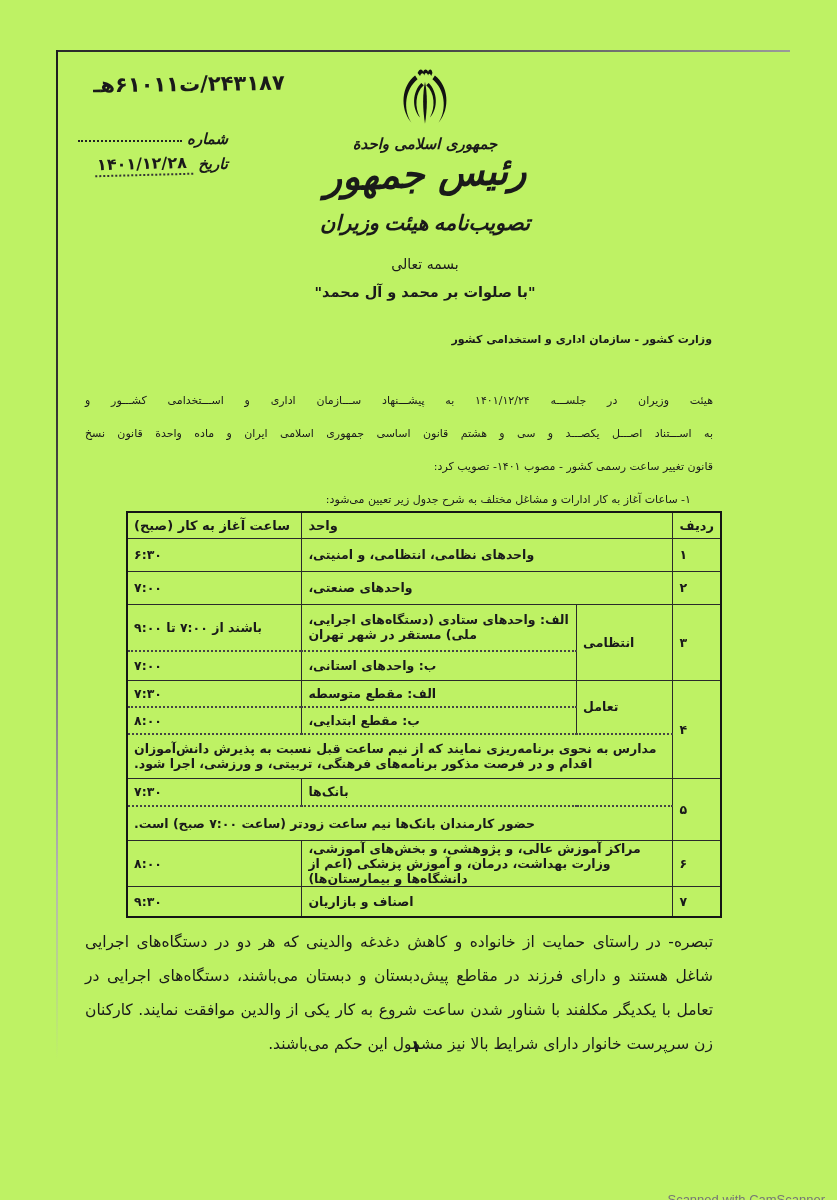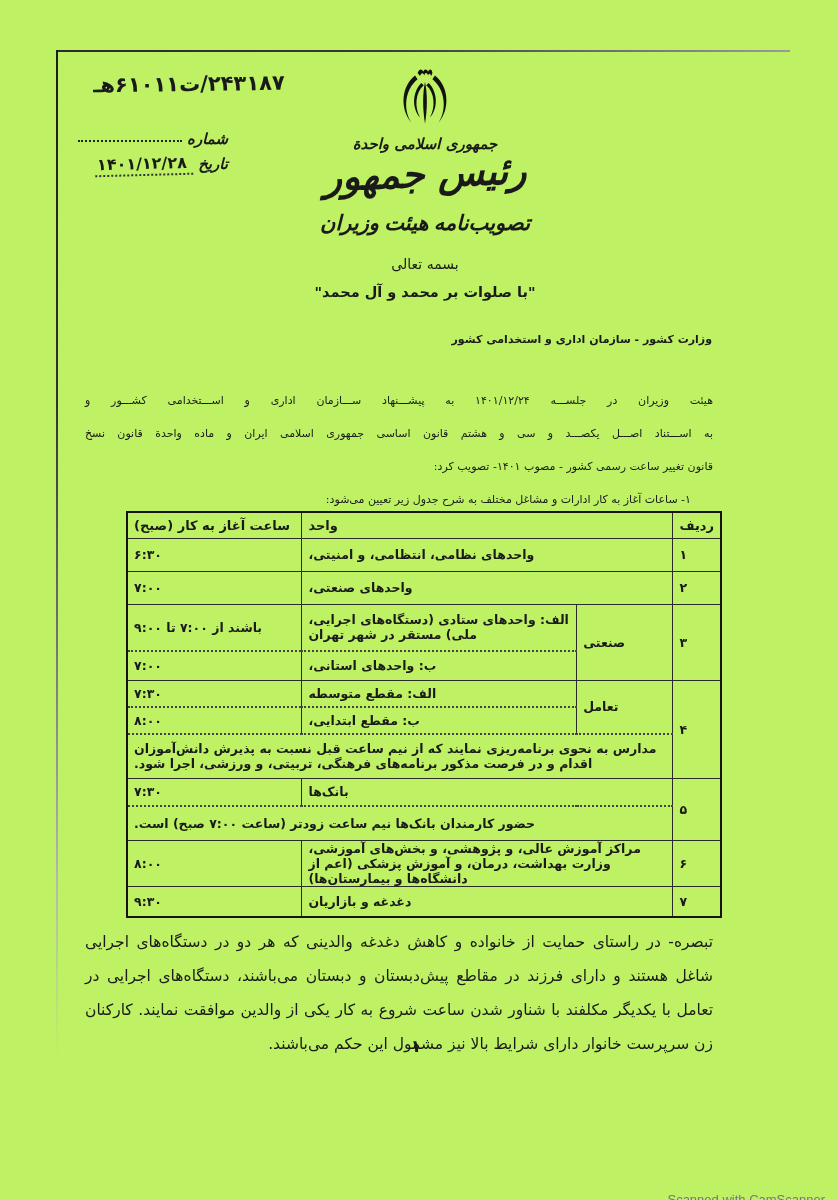--- a/index.html
+++ b/index.html
@@ -127,21 +127,21 @@
       <td colspan="2">واحدهای نظامی، انتظامی، و امنیتی،</td>
       <td>۶:۳۰</td>
     </tr>
     <tr class="h33">
       <td>۲</td>
       <td colspan="2">واحدهای صنعتی،</td>
       <td>۷:۰۰</td>
     </tr>
     <tr class="h47">
       <td rowspan="2">۳</td>
-      <td rowspan="2">صنعتی</td>
+      <td rowspan="2">انتظامی</td>
       <td class="tright">الف: واحدهای ستادی (دستگاه‌های اجرایی، ملی) مستقر در شهر تهران</td>
       <td>باشند از ۷:۰۰ تا ۹:۰۰</td>
     </tr>
     <tr class="h29">
       <td class="dot tright">ب: واحدهای استانی،</td>
       <td class="dot">۷:۰۰</td>
     </tr>
     <tr class="h27">
       <td rowspan="3">۴</td>
       <td rowspan="2">تعامل</td>
@@ -163,21 +163,21 @@
     <tr class="h34">
       <td class="dot" colspan="3">حضور کارمندان بانک‌ها نیم ساعت زودتر (ساعت ۷:۰۰ صبح) است.</td>
     </tr>
     <tr class="h40">
       <td>۶</td>
       <td colspan="2">مراکز آموزش عالی، و پژوهشی، و بخش‌های آموزشی، وزارت بهداشت، درمان، و آموزش پزشکی (اعم از دانشگاه‌ها و بیمارستان‌ها)</td>
       <td>۸:۰۰</td>
     </tr>
     <tr class="h31">
       <td>۷</td>
-      <td colspan="2">دغدغه و بازاریان</td>
+      <td colspan="2">اصناف و بازاریان</td>
       <td>۹:۳۰</td>
     </tr>
   </tbody>
     </table>
 
   <div class="abs tabsereh rtl">تبصره- در راستای حمایت از خانواده و کاهش دغدغه والدینی که هر دو در دستگاه‌های اجرایی شاغل هستند و دارای فرزند در مقاطع پیش‌دبستان و دبستان می‌باشند، دستگاه‌های اجرایی در تعامل با یکدیگر مکلفند با شناور شدن ساعت شروع به کار یکی از والدین موافقت نمایند. کارکنان زن سرپرست خانوار دارای شرایط بالا نیز مشمول این حکم می‌باشند.</div>
 
   <div class="abs pagenum">۱</div>
   <div class="abs camscan">Scanned with CamScanner</div>
 

